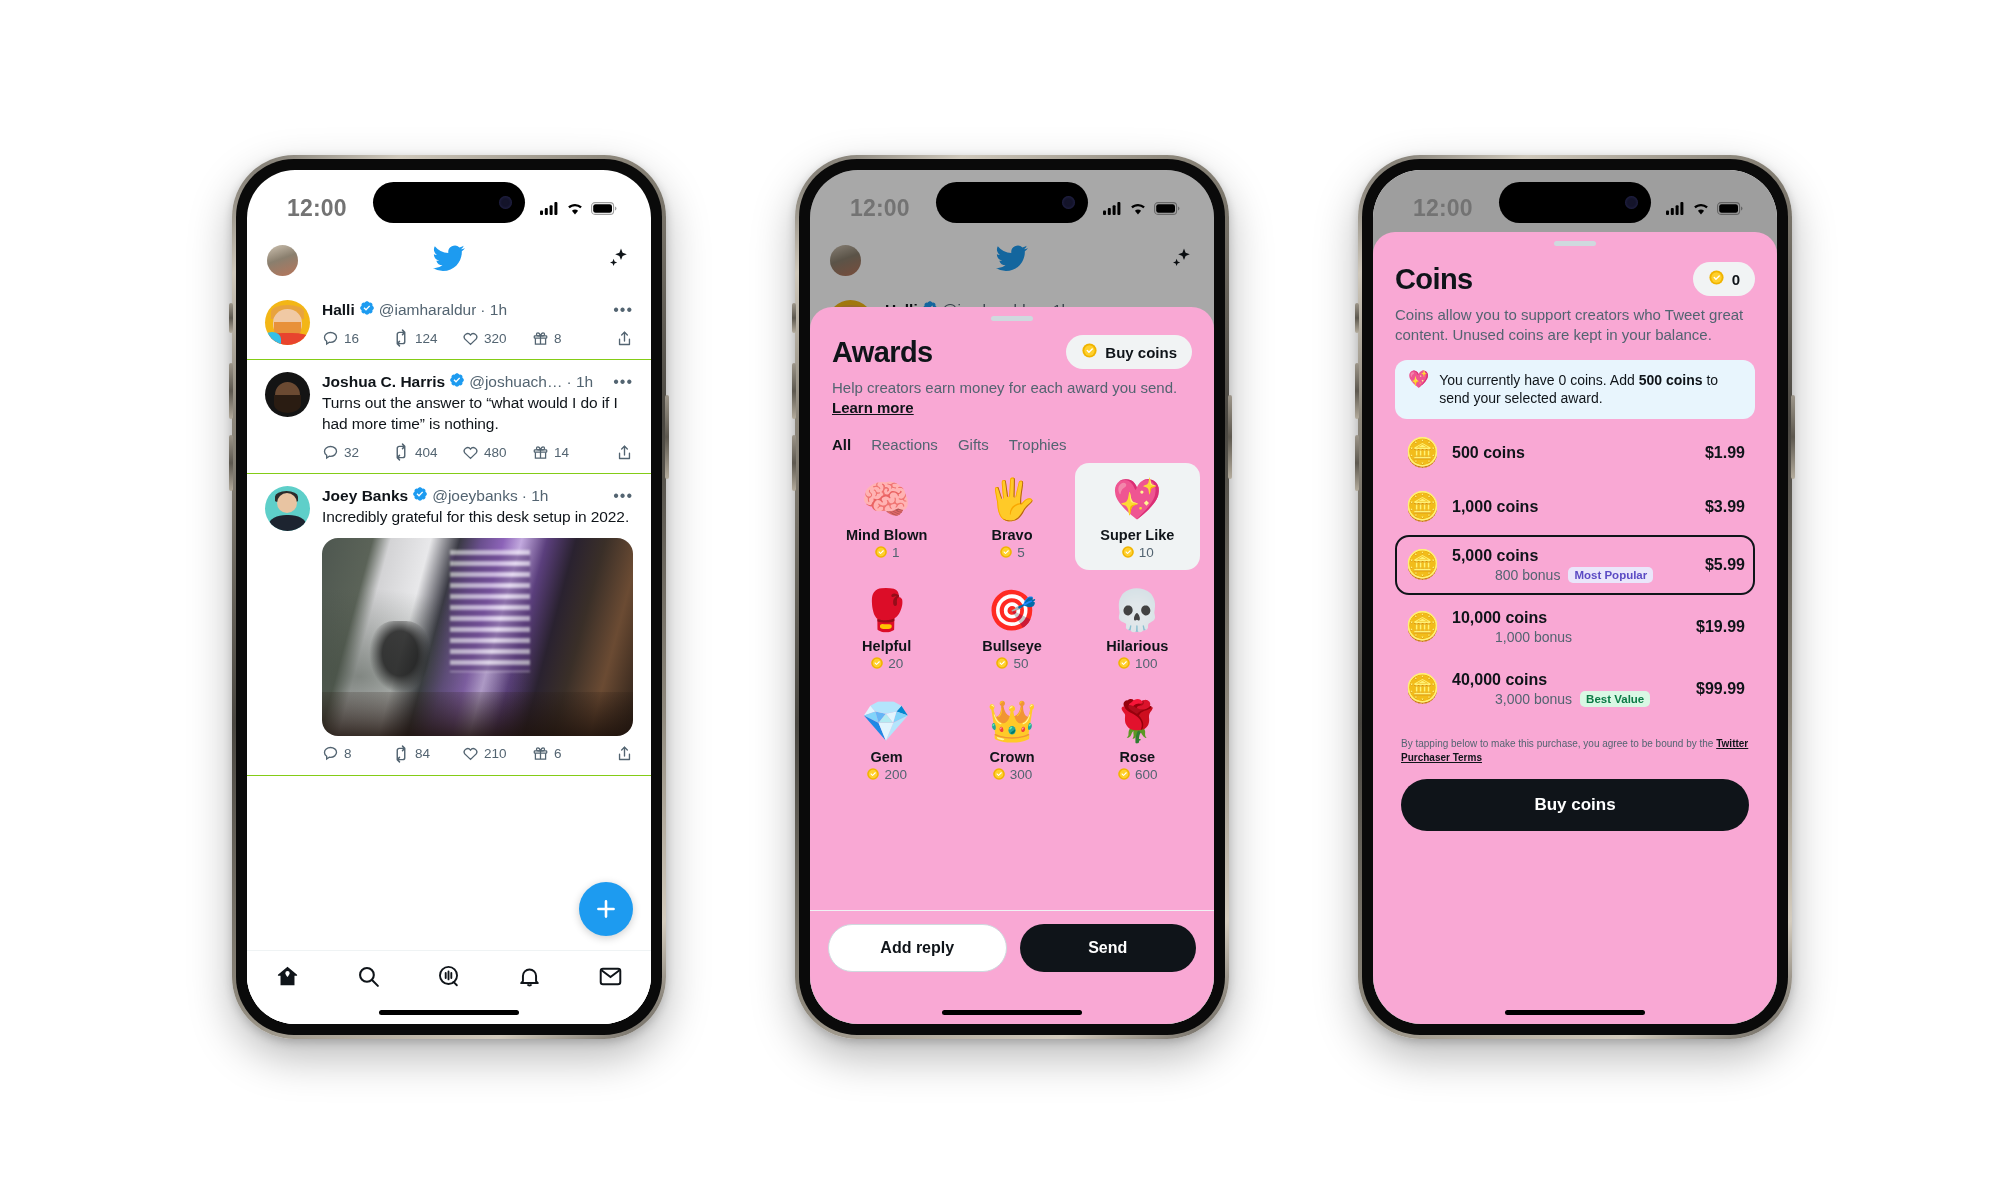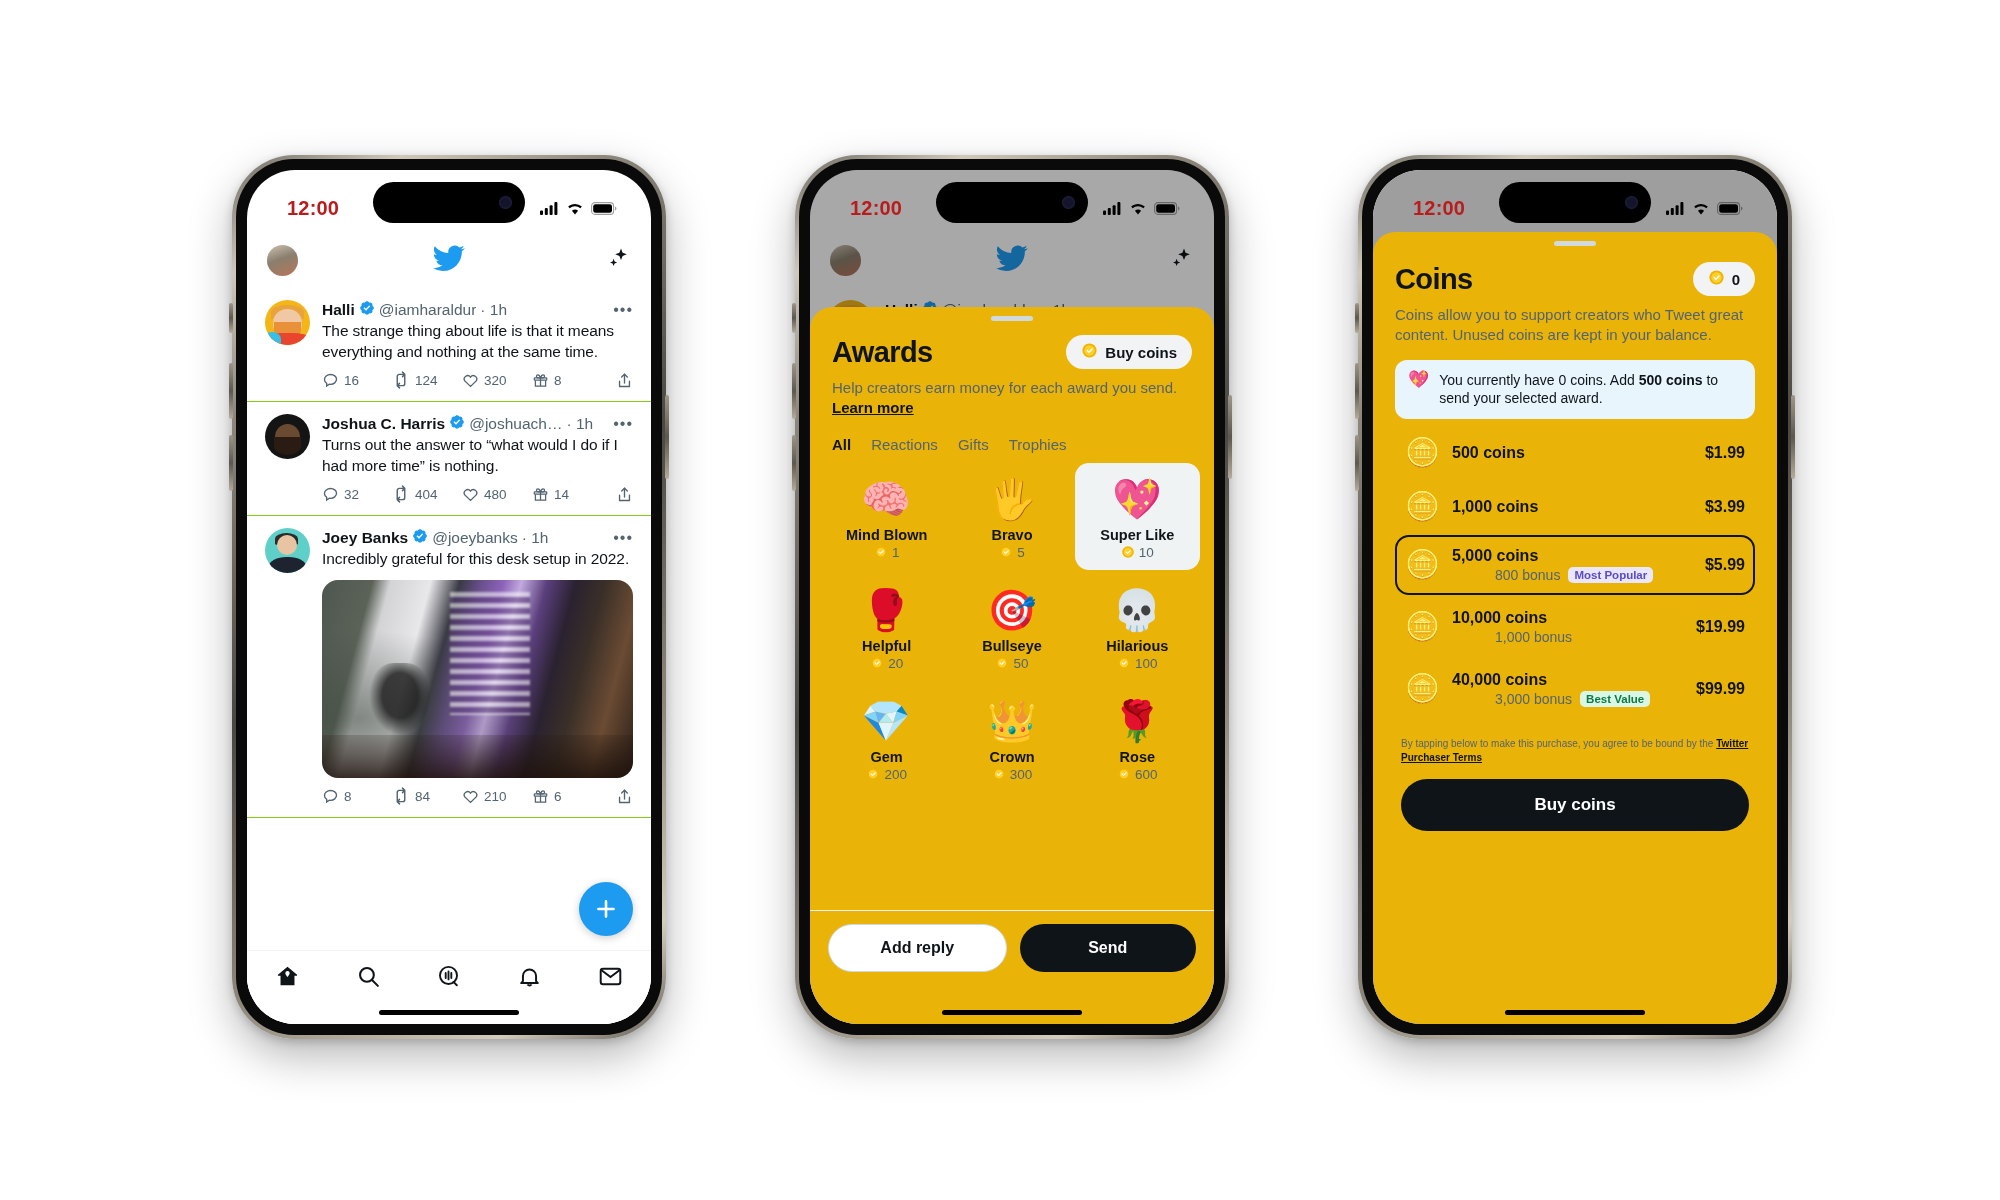--- a/index.html
+++ b/index.html
@@ -43,21 +43,21 @@
   .btn-left-2 { left:-3px; top:208px; width:4px; height:56px; }
   .btn-left-3 { left:-3px; top:280px; width:4px; height:56px; }
   .btn-right-1 { right:-3px; top:240px; width:4px; height:84px; }
 
   
   .statusbar {
     position:absolute; top:0; left:0; right:0; height:62px;
     display:flex; align-items:center; justify-content:space-between;
     padding: 14px 34px 0 40px; z-index: 40;
   }
-  .sb-time { font-size:20px; font-weight:700; color:#b91c1c; letter-spacing:.2px; }
+  .sb-time { font-size:23px; font-weight:700; color:#737373; letter-spacing:.2px; }
   .sb-right { display:flex; align-items:center; gap:7px; }
   .dynamic-island {
     position:absolute; top:12px; left:50%; transform:translateX(-50%);
     width:152px; height:41px; border-radius:22px; background:#000; z-index:45;
     display:flex; align-items:center; justify-content:flex-end; padding-right:13px;
   }
   .di-cam { width:13px; height:13px; border-radius:50%; background:#14142a;
             box-shadow: inset 0 0 3px #2c2c5a; }
 
   
@@ -118,21 +118,21 @@
   }
   .home-indicator {
     position:absolute; bottom:9px; left:50%; transform:translateX(-50%);
     width:140px; height:5px; border-radius:3px; background:#000; z-index:50;
   }
 
   
   .dim-overlay { position:absolute; inset:0; background:#000; opacity:.34; z-index:30; }
   .sheet {
     position:absolute; left:0; right:0; bottom:0; z-index:35;
-    background:#eab308; border-radius:22px 22px 48px 48px; overflow:hidden;
+    background:#f9a8d4; border-radius:22px 22px 48px 48px; overflow:hidden;
     display:flex; flex-direction:column;
   }
   .sheet-2 { top:137px; }
   .grabber { width:42px; height:5px; border-radius:3px; background:#cfd9de; margin:9px auto 0; }
   .sheet-pad { padding: 14px 22px 0 22px; }
   .sheet-titlerow { display:flex; align-items:center; justify-content:space-between; }
   .sheet-title { font-size:29px; font-weight:800; color:#0f1419; letter-spacing:-.6px; }
   .pill {
     display:flex; align-items:center; gap:7px; background:#f1f3f4;
     border-radius:18px; padding:7px 15px; font-size:15px; font-weight:700; color:#0f1419;
@@ -300,21 +300,20 @@
                 <span class="tw-name">Halli</span>
                 <span class="verified">
                   <svg width="16" height="16" viewBox="0 0 24 24">
                       <path fill="#1d9bf0" d="M22.25 12c0-1.43-.88-2.67-2.19-3.34.46-1.39.2-2.9-.81-3.91s-2.52-1.27-3.91-.81C14.67 2.63 13.43 1.75 12 1.75s-2.67.88-3.34 2.19c-1.39-.46-2.9-.2-3.91.81s-1.27 2.52-.81 3.91C2.63 9.33 1.75 10.57 1.75 12s.88 2.67 2.19 3.34c-.46 1.39-.2 2.9.81 3.91s2.52 1.27 3.91.81c.67 1.31 1.91 2.19 3.34 2.19s2.67-.88 3.34-2.19c1.39.46 2.9.2 3.91-.81s1.27-2.52.81-3.91c1.31-.67 2.19-1.91 2.19-3.34zm-11.71 4.2L6.8 12.46l1.41-1.42 2.26 2.26 4.8-5.23 1.47 1.36-6.2 6.77z"></path>
                     </svg>
                 </span>
                 <span class="tw-handle">@iamharaldur</span>
                 <span class="tw-handle">· <span>1h</span></span>
                 <span class="tw-more">•••</span>
               </div>
-              <div class="tw-text">The strange thing about life is that it means everything and nothing at the same time.</div>
               <div class="tw-actions">
                 <div class="act">
                   <svg width="17" height="17" viewBox="0 0 24 24">
                       <path fill="none" stroke="#536471" stroke-width="1.9" d="M12 3.5c-4.7 0-8.5 3.1-8.5 7 0 2.2 1.2 4.1 3.1 5.4v4l3.8-2.6c.5.1 1.1.1 1.6.1 4.7 0 8.5-3.1 8.5-7s-3.8-6.9-8.5-6.9z"></path>
                     </svg>
                   <span>16</span>
                 </div>
                 <div class="act">
                   <svg width="18" height="18" viewBox="0 0 24 24">
                       <path fill="none" stroke="#536471" stroke-width="1.9" stroke-linecap="round" stroke-linejoin="round" d="M7 19V7a2.5 2.5 0 0 1 2.5-2.5H17M17 4.5l-3 -3M17 4.5l-3 3M17 5v12a2.5 2.5 0 0 1-2.5 2.5H7M7 19.5l3 3M7 19.5l3-3"></path>

